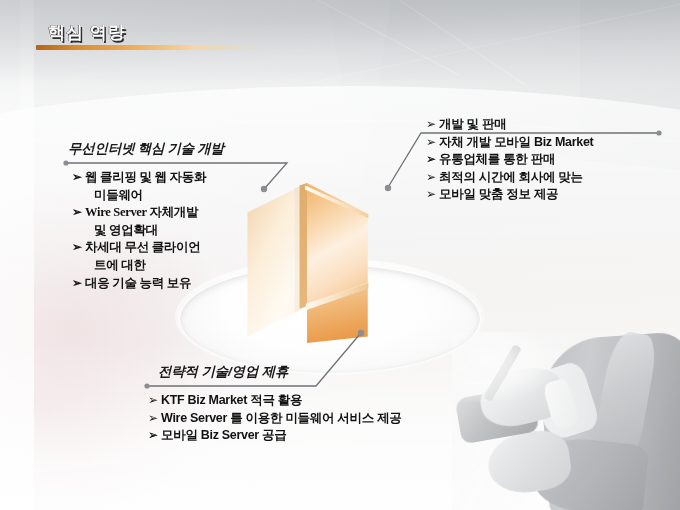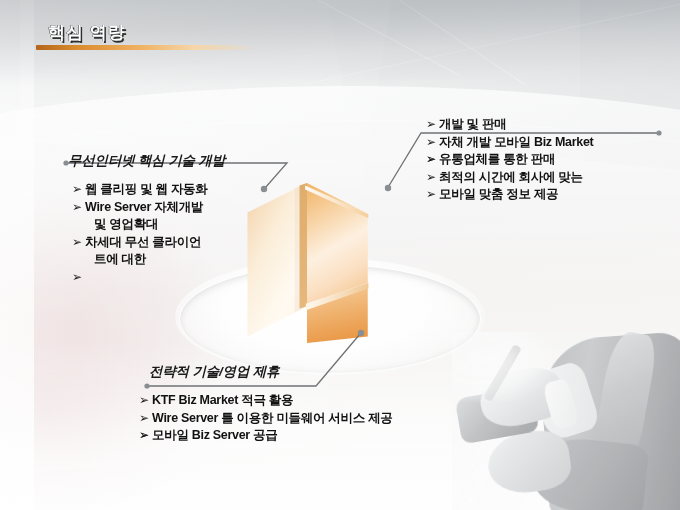--- a/index.html
+++ b/index.html
@@ -295,27 +295,27 @@
   .bullets li.cont { padding-left: 22px; }
   .bullets li .arrow {
     position: absolute;
     left: 0; top: 0;
     font-size: 12px;
     font-weight: bold;
     color: #1a1a1a;
   }
 
   
-  #block-left        { left: 68px;  top: 152px; }
+  #block-left        { left: 68px;  top: 140px; font-family: Liberation Serif, serif; }
   #block-left .bullets { margin-top: 11px; margin-left: 4px; }
 
   #block-right       { left: 388px; top: 103px; }
   #block-right .bullets { margin-top: 13px; margin-left: 38px; }
 
-  #block-bottom      { left: 149px; top: 363px; }
+  #block-bottom      { left: 158px; top: 363px; }
   #block-bottom .bullets { margin-top: 11px; margin-left: -10px; }
 </style>
 </head>
 <body>
 
 <div id="slide">
 
   <div class="bg-base"></div>
   <div class="bg-pink"></div>
   <div class="bg-pink2"></div>
@@ -381,25 +381,26 @@
       <polyline points="147,386 316,386 360,334" fill="none" stroke="#6f7276" stroke-width="1.3"></polyline>
       <circle cx="147" cy="386" r="2.6" fill="#8a8d91"></circle>
       <circle cx="361" cy="333" r="3.2" fill="#8a8d91"></circle>
     </g>
   </svg>
 
   <div class="block" id="block-left">
     <div class="block-head">무선인터넷 핵심 기술 개발</div>
     <ul class="bullets">
         <li><span class="arrow">➢</span><span>웹 클리핑 및 웹 자동화</span></li>
+        <li class="cont"><span>미들웨어</span></li>
         <li><span class="arrow">➢</span><span>Wire Server 자체개발</span></li>
         <li class="cont"><span>및 영업확대</span></li>
         <li><span class="arrow">➢</span><span>차세대 무선 클라이언</span></li>
         <li class="cont"><span>트에 대한</span></li>
-        <li><span class="arrow">➢</span></li>
+        <li><span class="arrow">➢</span><span>대응 기술 능력 보유</span></li>
       </ul>
   </div>
 
   <div class="block" id="block-right">
     <ul class="bullets">
         <li><span class="arrow">➢</span><span>개발 및 판매</span></li>
         <li><span class="arrow">➢</span><span>자채 개발 모바일 Biz Market</span></li>
         <li><span class="arrow">➢</span></li>
         <li><span class="arrow">➢</span><span>유통업체를 통한 판매</span></li>
         <li><span class="arrow">➢</span><span>최적의 시간에 회사에 맞는</span></li>

